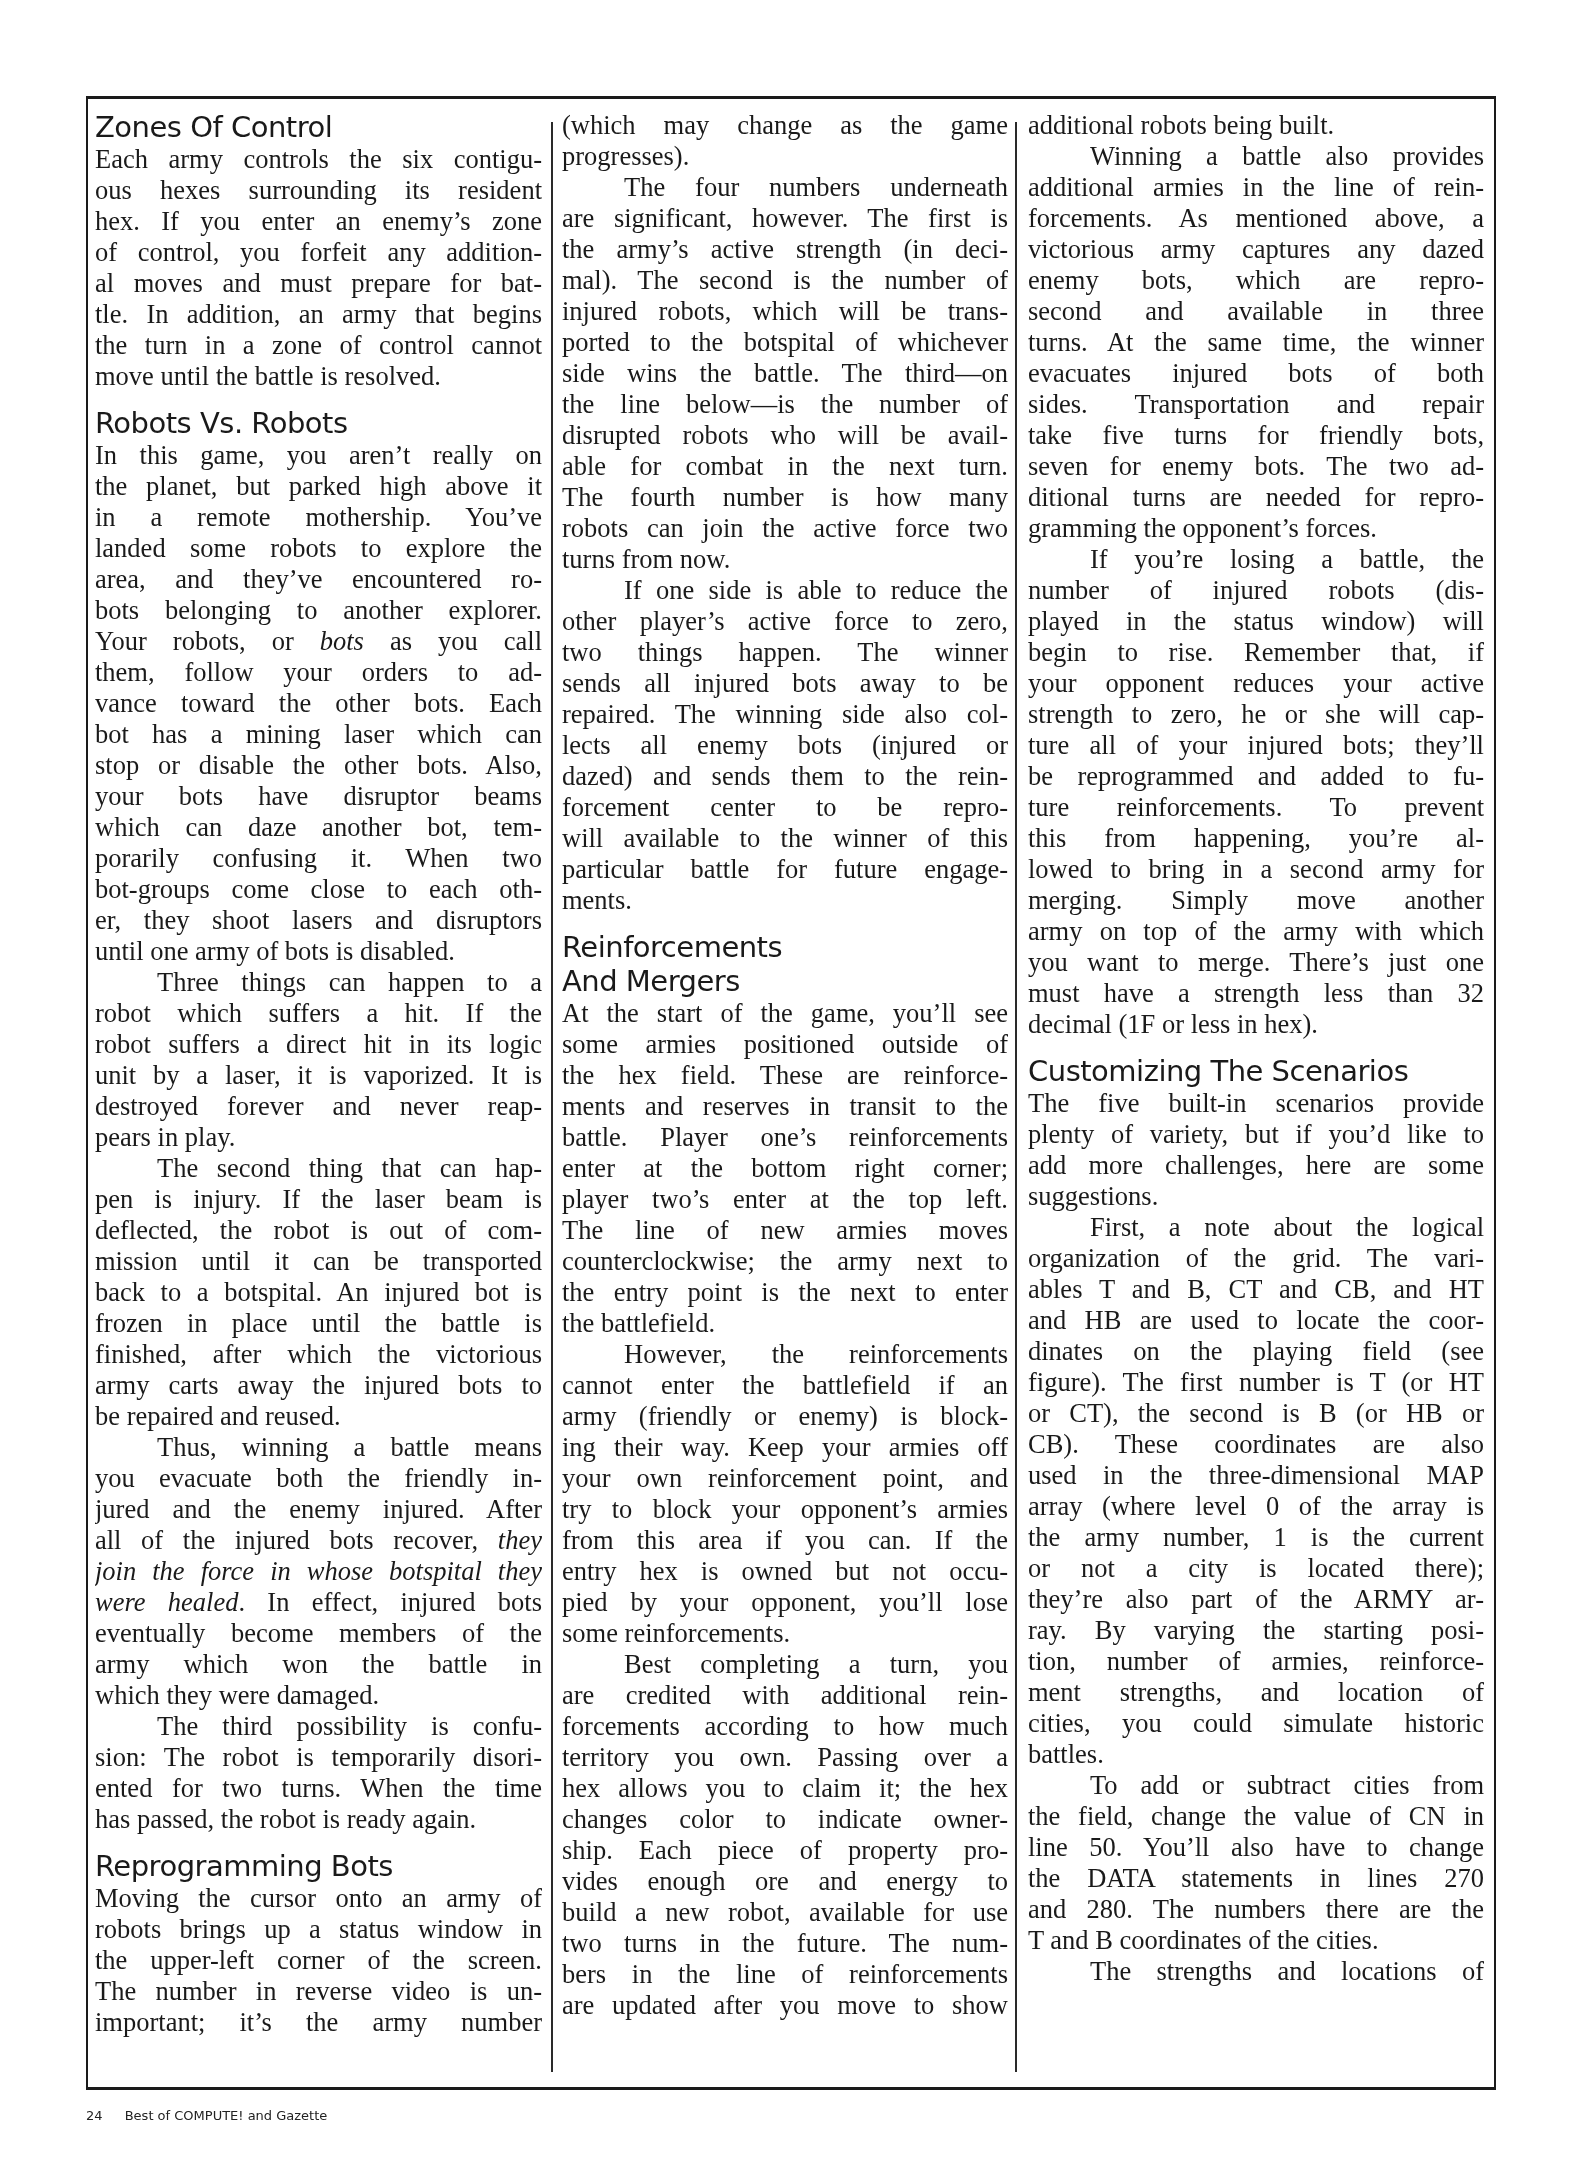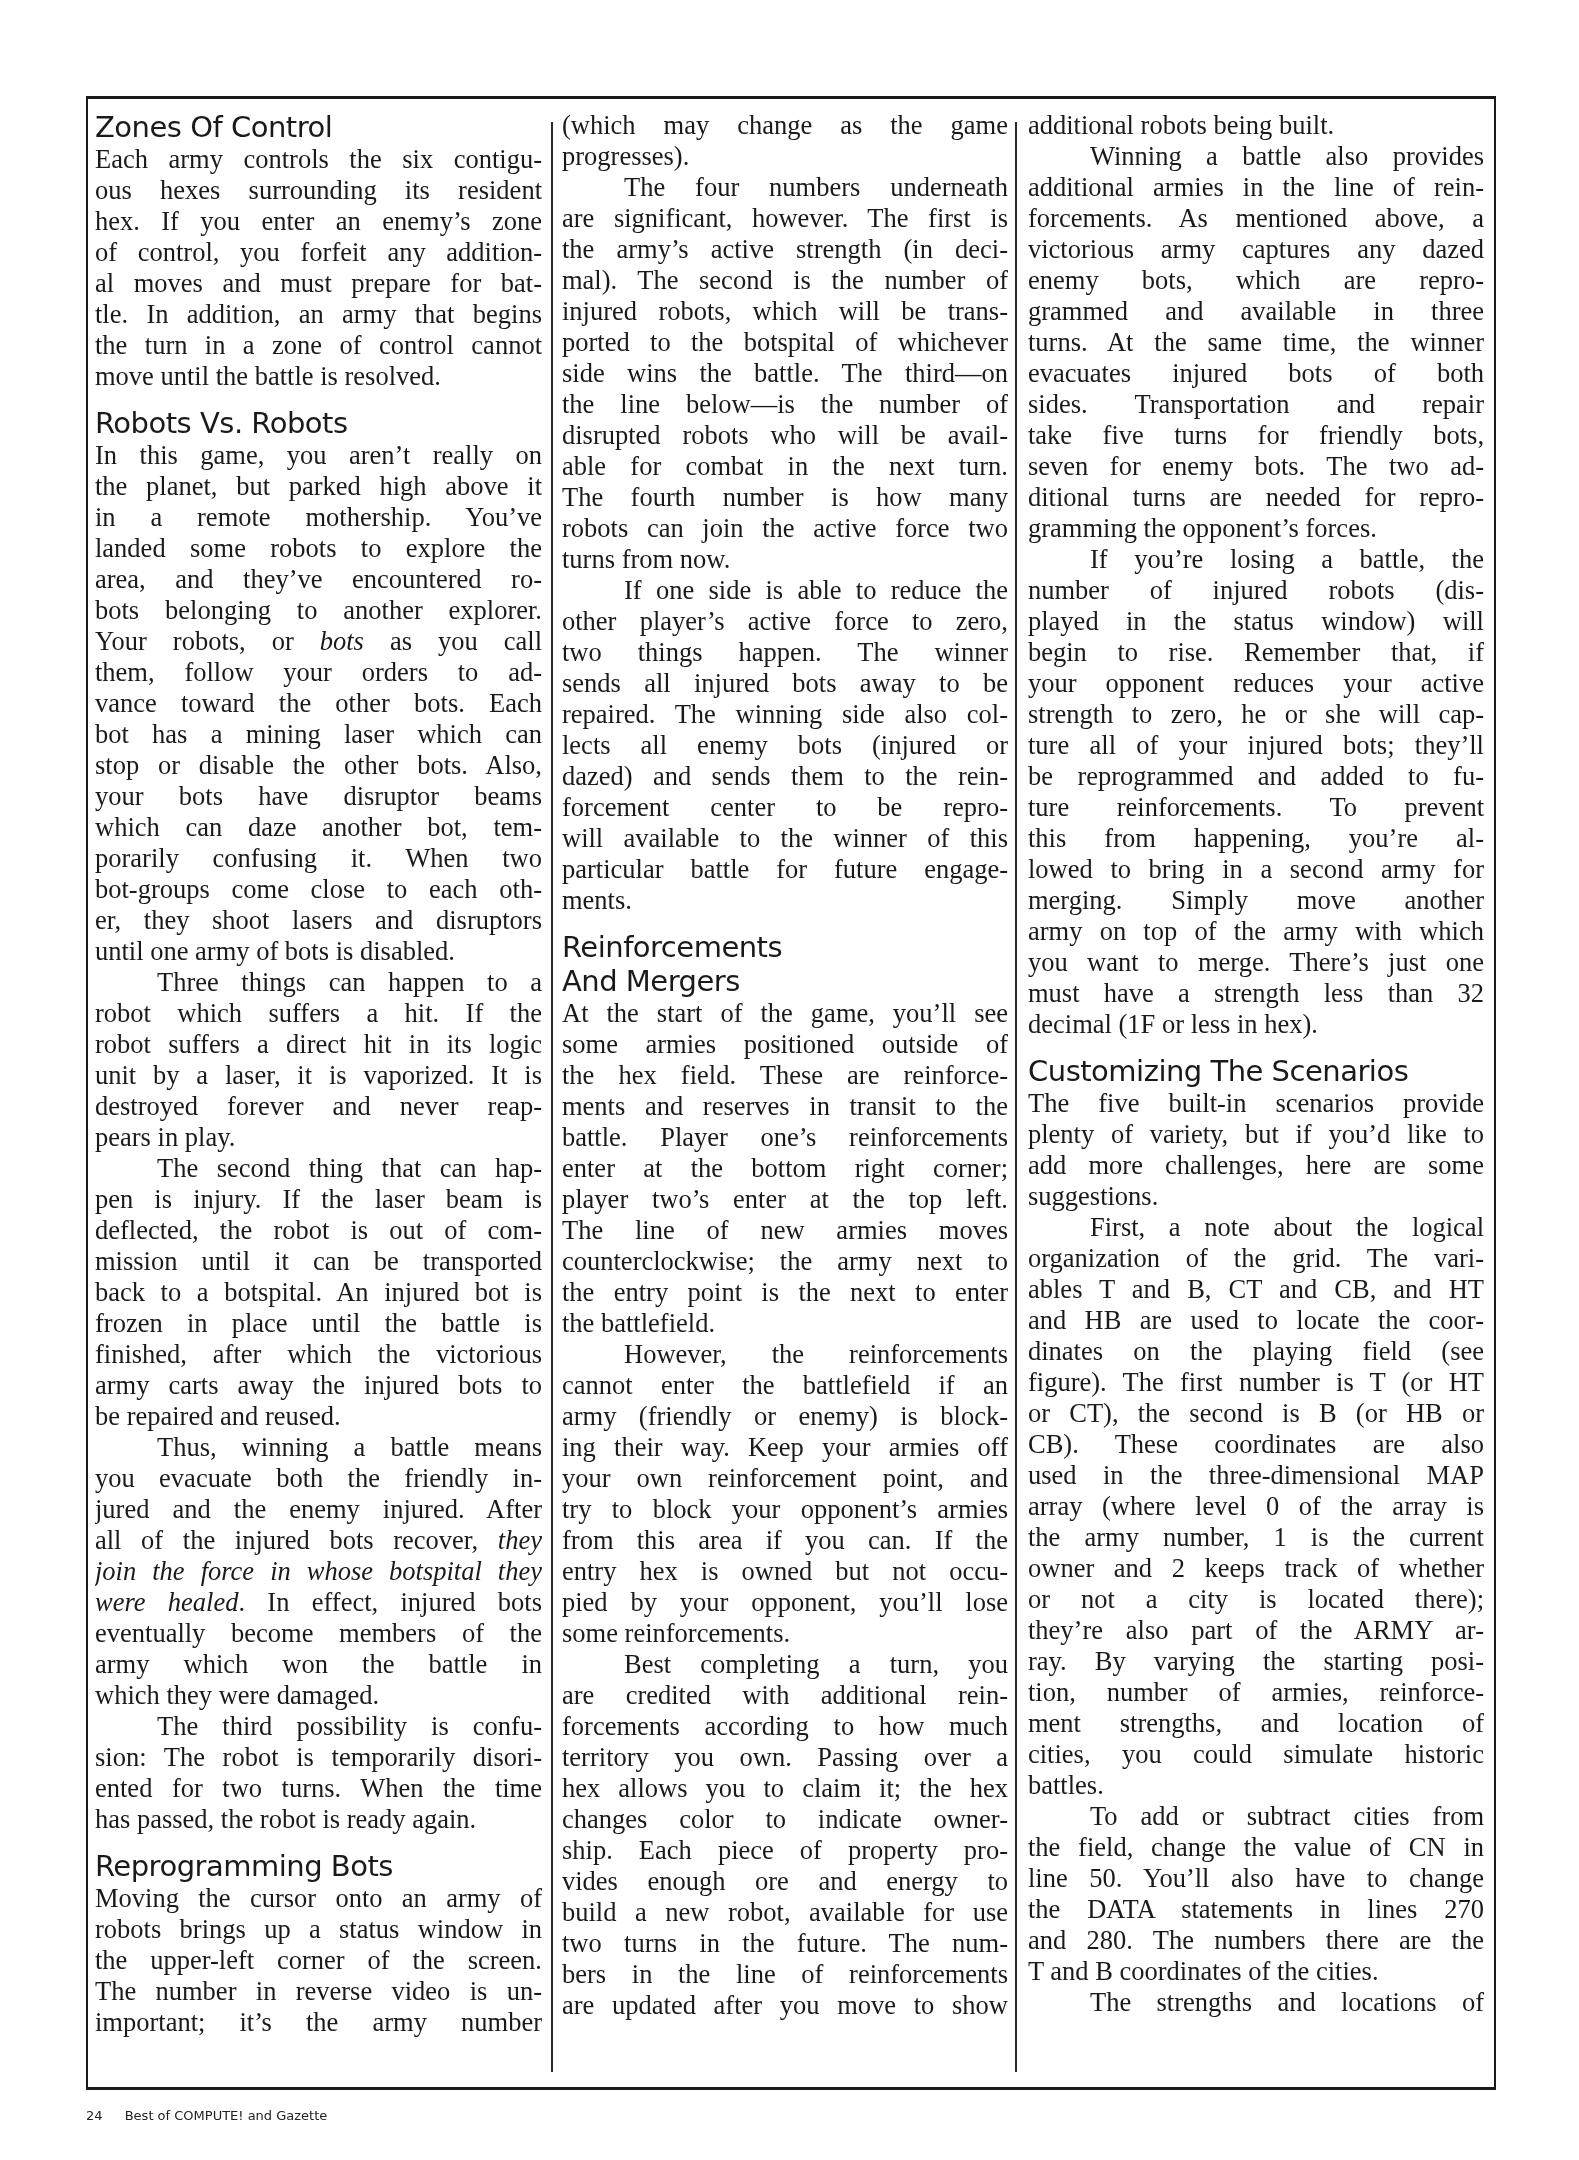--- a/index.html
+++ b/index.html
@@ -199,21 +199,21 @@
 <div class="col col-3">
     <div class="paragraph">
       <div class="line last">additional robots being built.</div>
     </div>
     <div class="paragraph">
       <div class="line indent">Winning a battle also provides</div>
       <div class="line">additional armies in the line of rein-</div>
       <div class="line">forcements. As mentioned above, a</div>
       <div class="line">victorious army captures any dazed</div>
       <div class="line">enemy bots, which are repro-</div>
-      <div class="line">grammed and available in three</div>
+      <div class="line">second and available in three</div>
       <div class="line">turns. At the same time, the winner</div>
       <div class="line">evacuates injured bots of both</div>
       <div class="line">sides. Transportation and repair</div>
       <div class="line">take five turns for friendly bots,</div>
       <div class="line">seven for enemy bots. The two ad-</div>
       <div class="line">ditional turns are needed for repro-</div>
       <div class="line last">gramming the opponent’s forces.</div>
     </div>
     <div class="paragraph">
       <div class="line indent">If you’re losing a battle, the</div>
@@ -246,21 +246,20 @@
       <div class="line">organization of the grid. The vari-</div>
       <div class="line">ables T and B, CT and CB, and HT</div>
       <div class="line">and HB are used to locate the coor-</div>
       <div class="line">dinates on the playing field (see</div>
       <div class="line">figure). The first number is T (or HT</div>
       <div class="line">or CT), the second is B (or HB or</div>
       <div class="line">CB). These coordinates are also</div>
       <div class="line">used in the three-dimensional MAP</div>
       <div class="line">array (where level 0 of the array is</div>
       <div class="line">the army number, 1 is the current</div>
-      <div class="line">owner and 2 keeps track of whether</div>
       <div class="line">or not a city is located there);</div>
       <div class="line">they’re also part of the ARMY ar-</div>
       <div class="line">ray. By varying the starting posi-</div>
       <div class="line">tion, number of armies, reinforce-</div>
       <div class="line">ment strengths, and location of</div>
       <div class="line">cities, you could simulate historic</div>
       <div class="line last">battles.</div>
     </div>
     <div class="paragraph">
       <div class="line indent">To add or subtract cities from</div>

